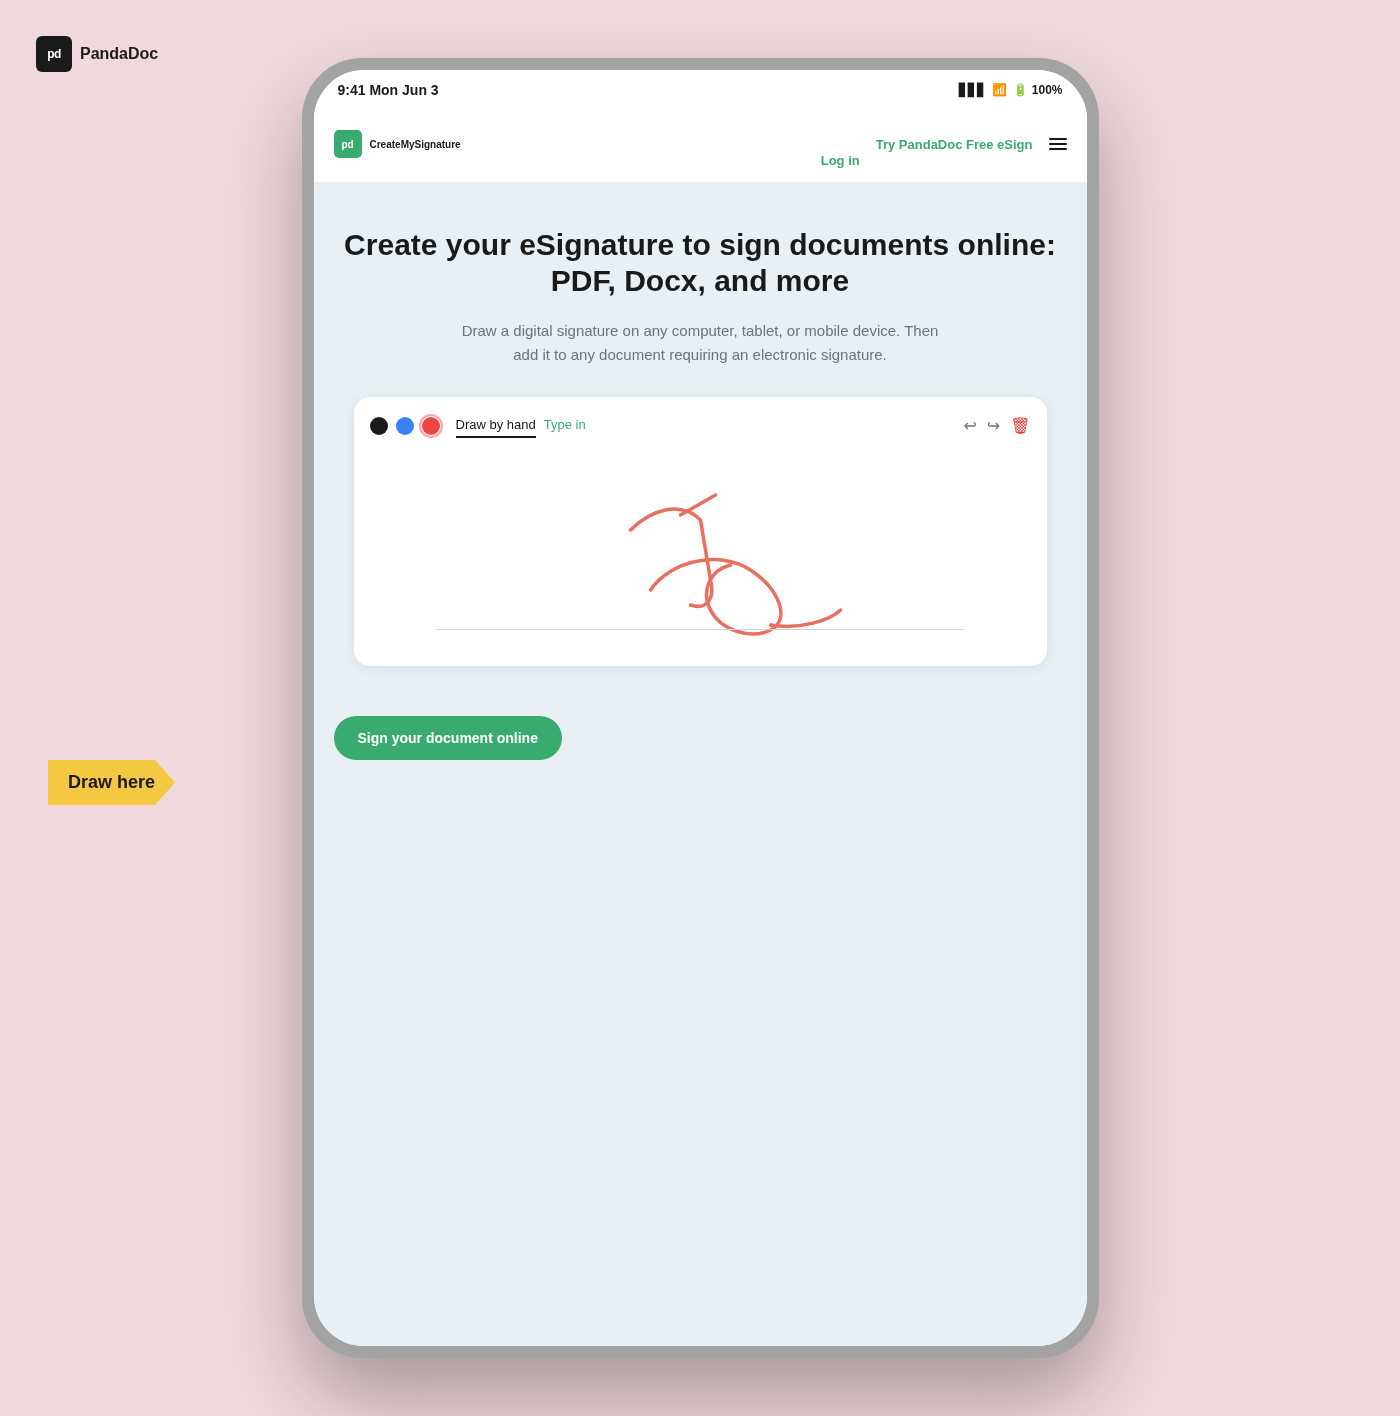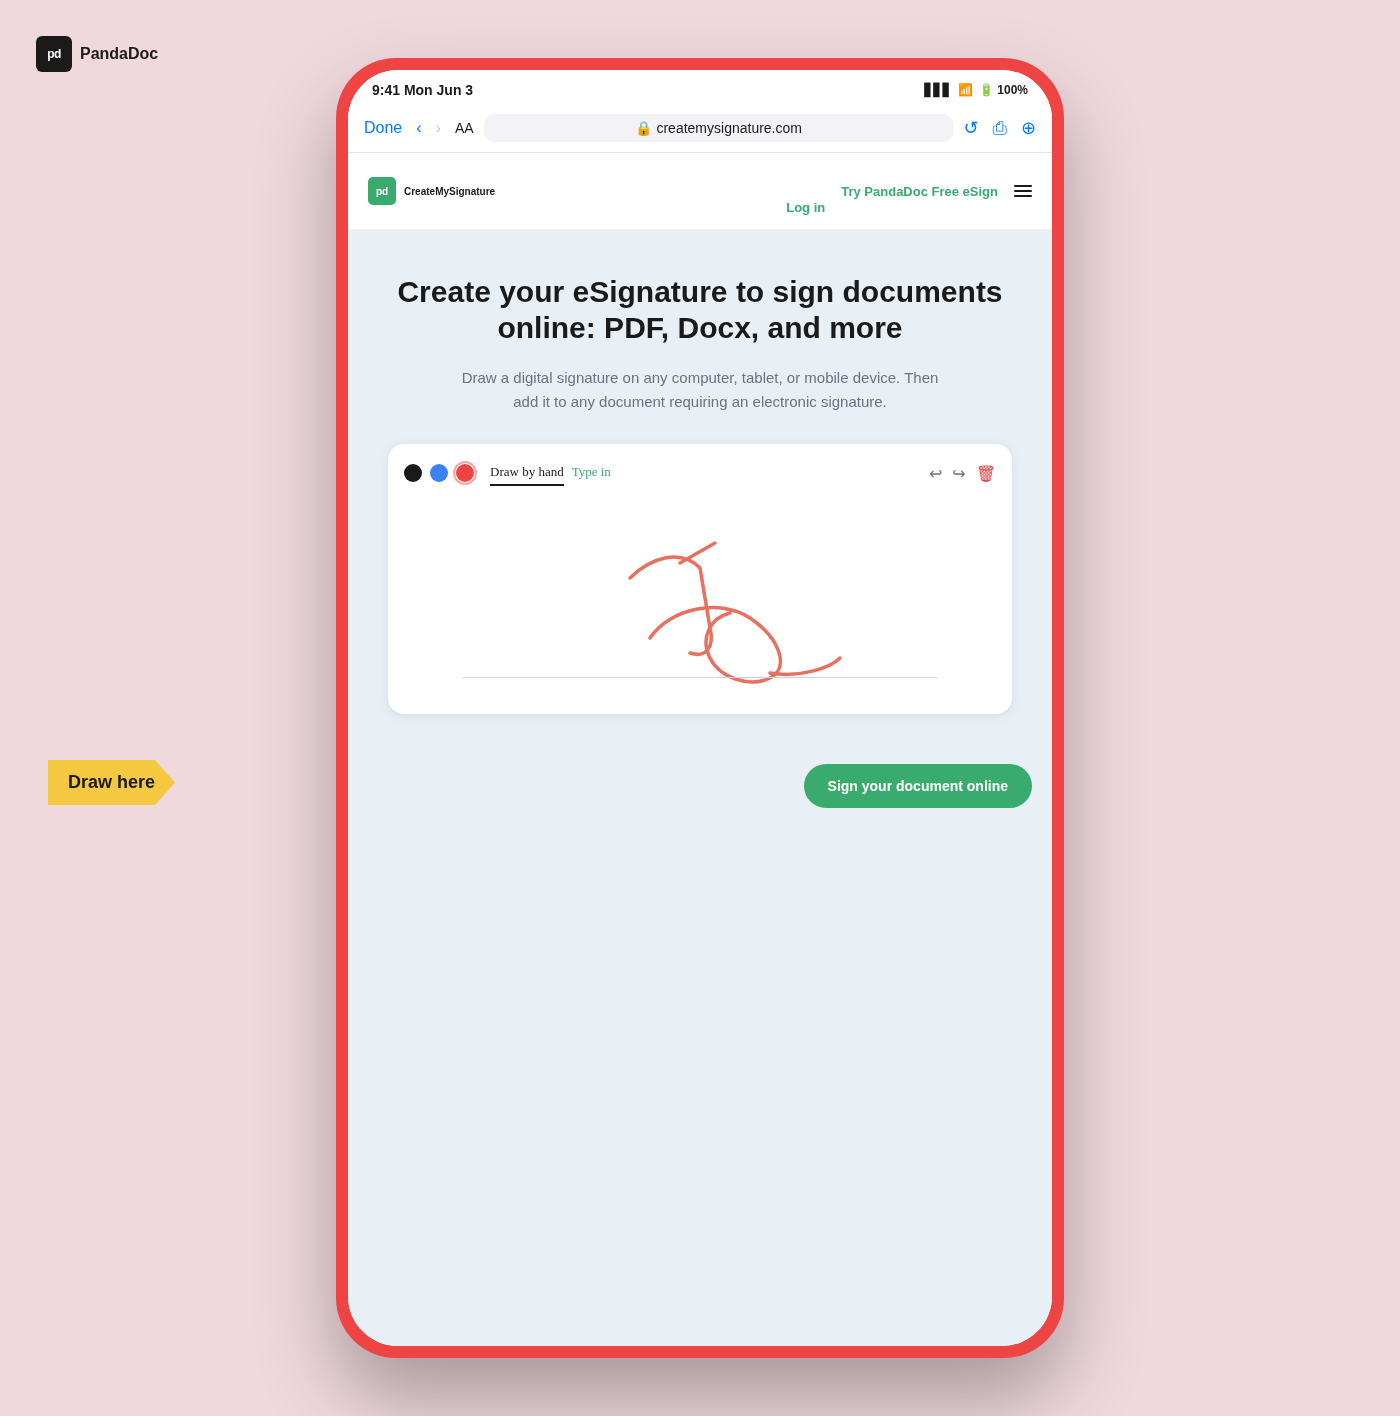--- a/index.html
+++ b/index.html
@@ -39,23 +39,23 @@
       letter-spacing: -0.5px;
     }
     .pandadoc-logo-text {
       font-size: 16px;
       font-weight: 600;
       color: #1a1a1a;
     }
 
     
     .phone-frame {
-      width: 728px;
+      width: 797px;
       height: 1300px;
-      background: #ef4444;
+      background: #a3a3a3;
       border-radius: 60px;
       padding: 12px;
       position: relative;
       box-shadow: 0 40px 80px rgba(0,0,0,0.3);
     }
 
     .phone-screen {
       width: 100%;
       height: 100%;
       background: white;
@@ -232,21 +232,20 @@
       margin: 0 auto 30px;
     }
 
     
     .sig-widget {
       background: white;
       border-radius: 16px;
       padding: 16px;
       margin: 0 10px;
       box-shadow: 0 2px 12px rgba(0,0,0,0.08);
-      font-family: Liberation Serif, serif;
     }
     .sig-toolbar {
       display: flex;
       align-items: center;
       margin-bottom: 12px;
     }
     .sig-colors {
       display: flex;
       gap: 8px;
       margin-right: 16px;
@@ -310,21 +309,21 @@
       height: 1px;
       background: #d1d5db;
     }
 
     
     .bottom-buttons {
       display: flex;
       gap: 12px;
       padding: 20px;
       background: #e8f0f5;
-      justify-content: flex-end;
+      justify-content: space-between;
     }
     .btn-sign {
       background: #3aab6e;
       color: white;
       border: none;
       border-radius: 30px;
       padding: 14px 24px;
       font-size: 14px;
       font-weight: 600;
       cursor: pointer;
@@ -378,37 +377,20 @@
 
     <div class="status-bar">
       <span class="status-time">9:41 Mon Jun 3</span>
       <div class="status-icons">
         <span>▋▋▋</span>
         <span>📶</span>
         <span>🔋 100%</span>
       </div>
     </div>
 
-    <div class="browser-bar">
-      <span class="browser-done">Done</span>
-      <div class="browser-nav">
-        <span class="browser-nav-btn">‹</span>
-        <span class="browser-nav-btn disabled">›</span>
-      </div>
-      <span class="browser-aa">AA</span>
-      <div class="browser-url">
-        <span>🔒</span>
-        <span>createmysignature.com</span>
-      </div>
-      <div class="browser-actions">
-        <span class="browser-action-icon">↺</span>
-        <span class="browser-action-icon">⎙</span>
-        <span class="browser-action-icon">⊕</span>
-      </div>
-    </div>
 
     <div class="website-content">
 
       <div class="site-header">
         <div class="site-logo">
           <div class="site-logo-icon">
             <span>pd</span>
           </div>
           <span class="site-logo-name">CreateMySignature</span>
         </div>

